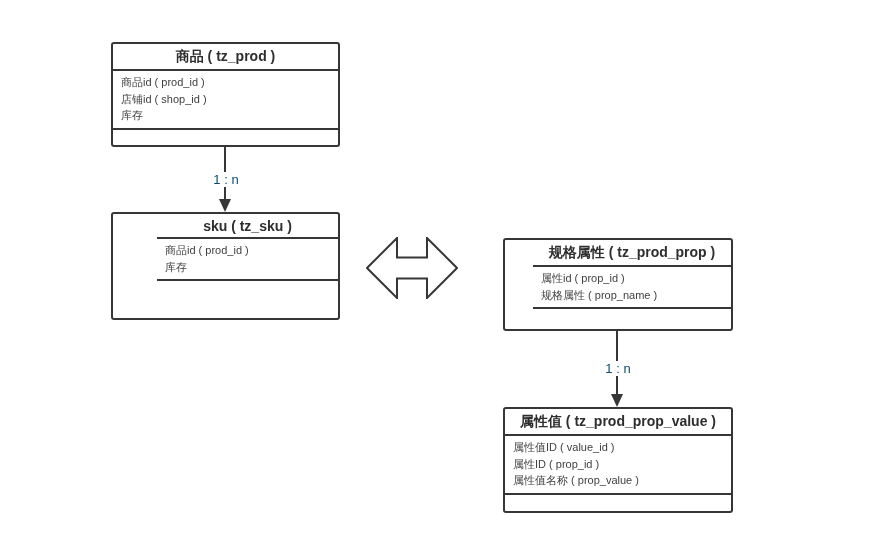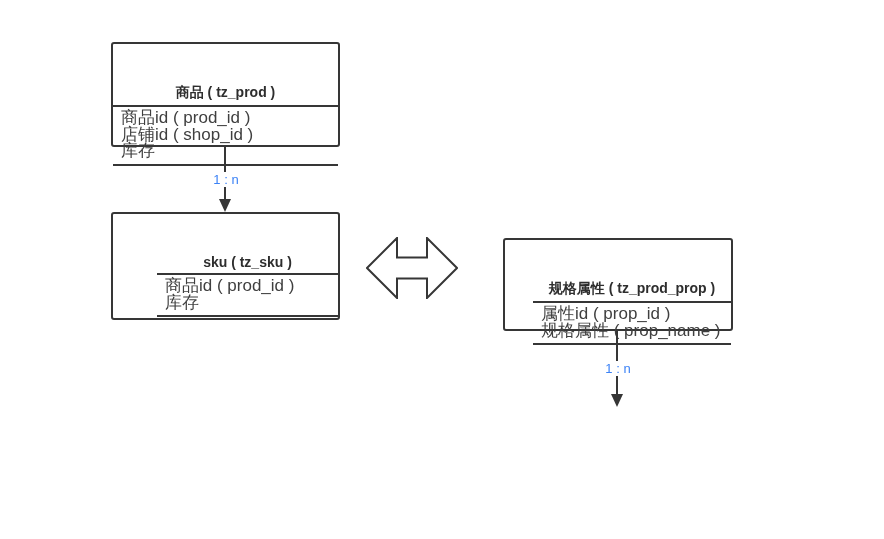--- a/index.html
+++ b/index.html
@@ -25,24 +25,23 @@
     color: #3f3f3f;
   }
   .entity-title {
     font-size: 14px;
     font-weight: bold;
     color: #2e2e2e;
     text-align: center;
     padding: 4px 6px 3px;
     border-bottom: 2px solid #363636;
     white-space: nowrap;
-    margin-top: 36px;
   }
   .entity-fields {
-    font-size: 17px;
+    font-size: 11px;
     line-height: 16.5px;
     padding: 3px 8px 4px;
     border-bottom: 2px solid #363636;
   }
   .field { white-space: nowrap; }
   .entity-empty { flex: 1; min-height: 22px; }
 
   .entity-prod        { left: 111px; top:  42px; width: 229px; height: 105px; }
   .entity-sku         { left: 111px; top: 212px; width: 229px; height: 108px; padding-left: 44px; }
   .entity-prod-prop   { left: 503px; top: 238px; width: 230px; height:  93px; padding-left: 28px; }
@@ -64,21 +63,21 @@
     border-right: 6px solid transparent;
     border-top: 13px solid #363636;
   }
   .arrowhead-1 { left: 219px; top: 199px; }
   .arrowhead-2 { left: 611px; top: 394px; }
 
   .relation-label {
     position: absolute;
     transform: translateX(-50%);
     background: #ffffff;
-    color: #3b82f6;
+    color: #0c4a6e;
     font-size: 13px;
     padding: 0 3px;
     white-space: nowrap;
   }
   .label-1 { left: 226px; top: 172px; }
   .label-2 { left: 618px; top: 361px; }
 
   
   .double-arrow {
     position: absolute;
@@ -124,14 +123,23 @@
       <div class="field">属性id ( prop_id )</div>
       <div class="field">规格属性 ( prop_name )</div>
     </div>
     <div class="entity-empty"></div>
   </div>
 
   <div class="connector-line line-2"></div>
   <div class="arrowhead arrowhead-2"></div>
   <div class="relation-label label-2">1 : n</div>
 
+  <div class="entity entity-prop-value">
+    <div class="entity-title">属性值 ( tz_prod_prop_value )</div>
+    <div class="entity-fields">
+      <div class="field">属性值ID ( value_id )</div>
+      <div class="field">属性ID ( prop_id )</div>
+      <div class="field">属性值名称 ( prop_value )</div>
+    </div>
+    <div class="entity-empty"></div>
+  </div>
 
 </div>
 
 </body></html>

